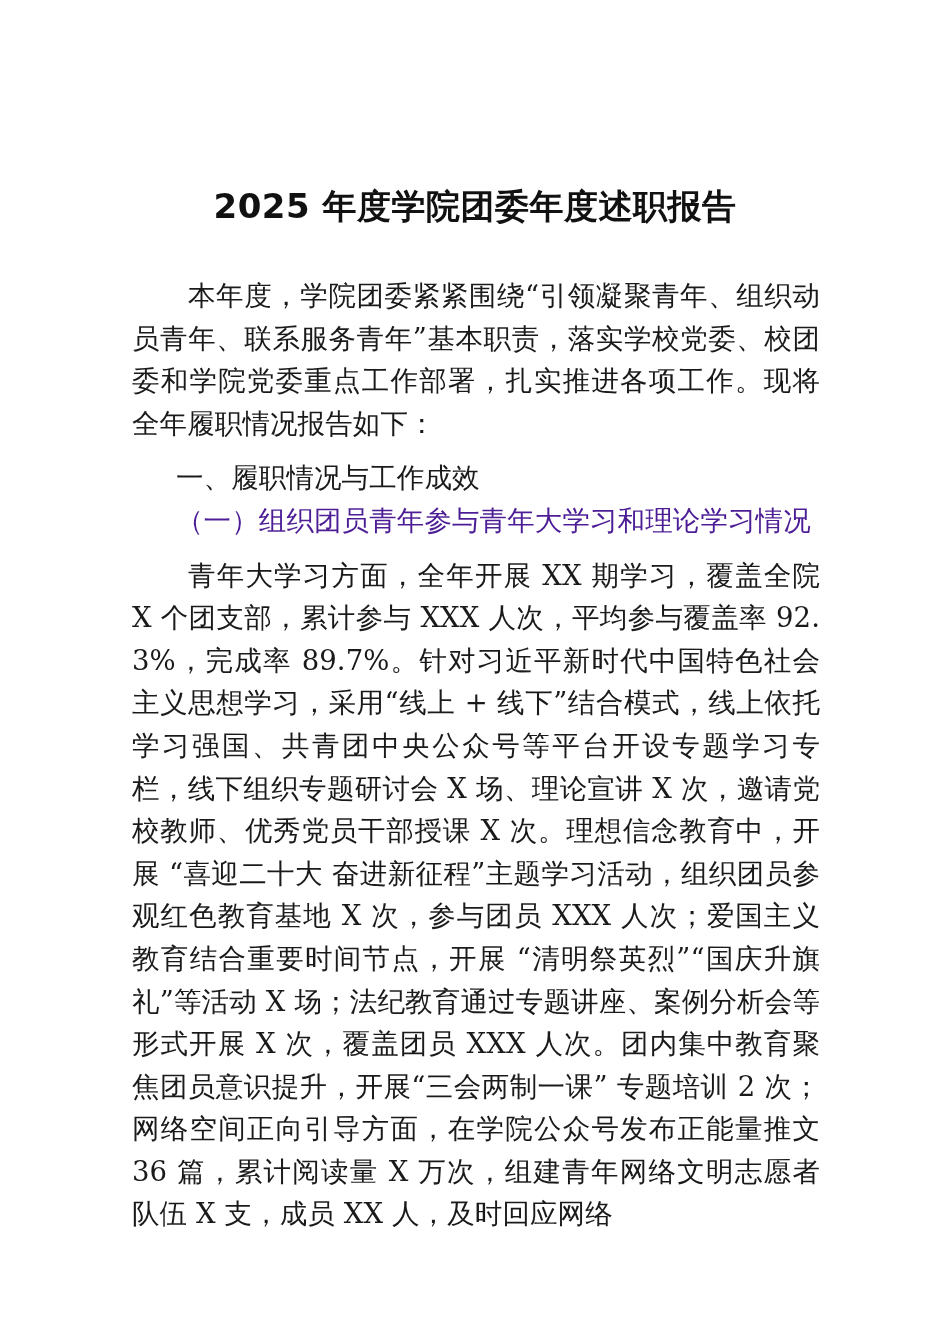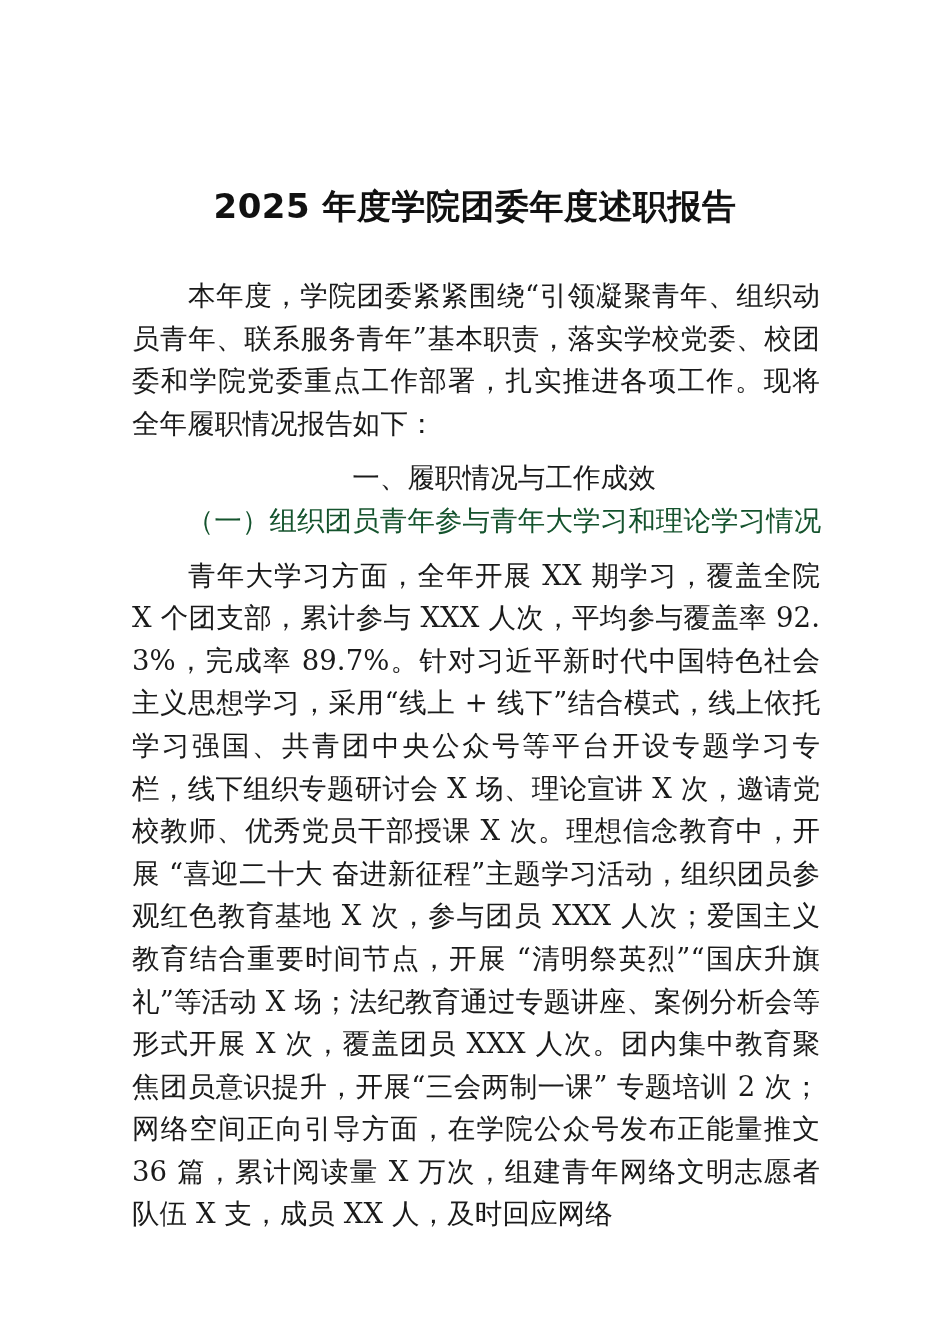--- a/index.html
+++ b/index.html
@@ -69,35 +69,34 @@
   .heading-1,
   .heading-2 {
     font-family: "DejaVu Serif", "Liberation Serif", serif;
     font-size: 27.5px;
     line-height: 42.6px;
     color: #1a1a1a;
     text-indent: 56px;
     margin: 0;
     font-weight: 400;
     letter-spacing: 0.1px;
-    text-align: center;
   }
 </style>
 </head>
 <body style="background: rgb(255, 255, 255);">
 
 <div class="page" style="background: rgb(255, 255, 255);">
 
   <h1 class="doc-title">2025 年度学院团委年度述职报告</h1>
 
   <div class="body-block">
 
     <p class="para" style="color: rgb(26, 26, 26);">本年度，学院团委紧紧围绕“引领凝聚青年、组织动员青年、联系服务青年”基本职责，落实学校党委、校团委和学院党委重点工作部署，扎实推进各项工作。现将全年履职情况报告如下：</p>
 
     <p class="heading-1" style="color: rgb(26, 26, 26);">一、履职情况与工作成效</p>
 
-    <p class="heading-2" style="color: #14532d;">（一）组织团员青年参与青年大学习和理论学习情况</p>
+    <p class="heading-2" style="color: #4c1d95;">（一）组织团员青年参与青年大学习和理论学习情况</p>
 
     <p class="para" style="color: rgb(26, 26, 26);">青年大学习方面，全年开展 XX 期学习，覆盖全院 X 个团支部，累计参与 XXX 人次，平均参与覆盖率 92.3%，完成率 89.7%。针对习近平新时代中国特色社会主义思想学习，采用“线上 + 线下”结合模式，线上依托学习强国、共青团中央公众号等平台开设专题学习专栏，线下组织专题研讨会 X 场、理论宣讲 X 次，邀请党校教师、优秀党员干部授课 X 次。理想信念教育中，开展 “喜迎二十大 奋进新征程”主题学习活动，组织团员参观红色教育基地 X 次，参与团员 XXX 人次；爱国主义教育结合重要时间节点，开展 “清明祭英烈”“国庆升旗礼”等活动 X 场；法纪教育通过专题讲座、案例分析会等形式开展 X 次，覆盖团员 XXX 人次。团内集中教育聚焦团员意识提升，开展“三会两制一课” 专题培训 2 次；网络空间正向引导方面，在学院公众号发布正能量推文 36 篇，累计阅读量 X 万次，组建青年网络文明志愿者队伍 X 支，成员 XX 人，及时回应网络</p>
 
   </div>
 
 </div>
 
 </body></html>

